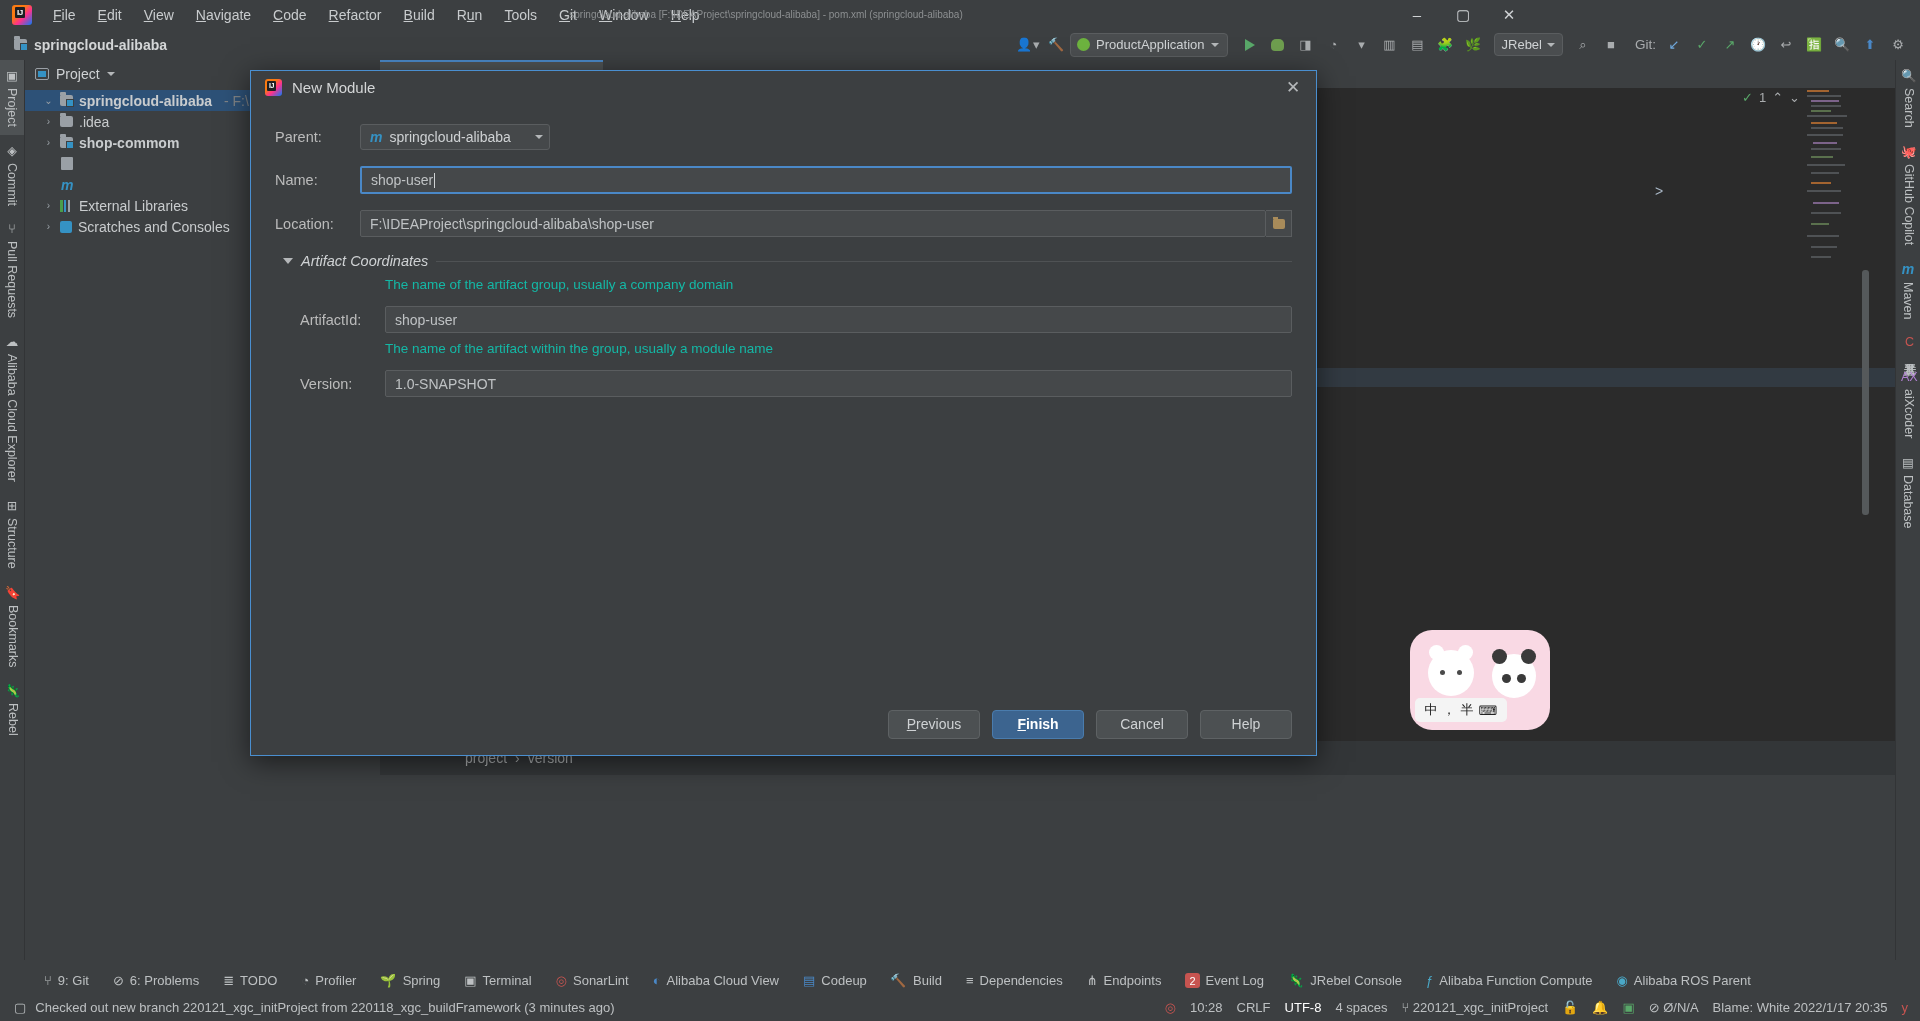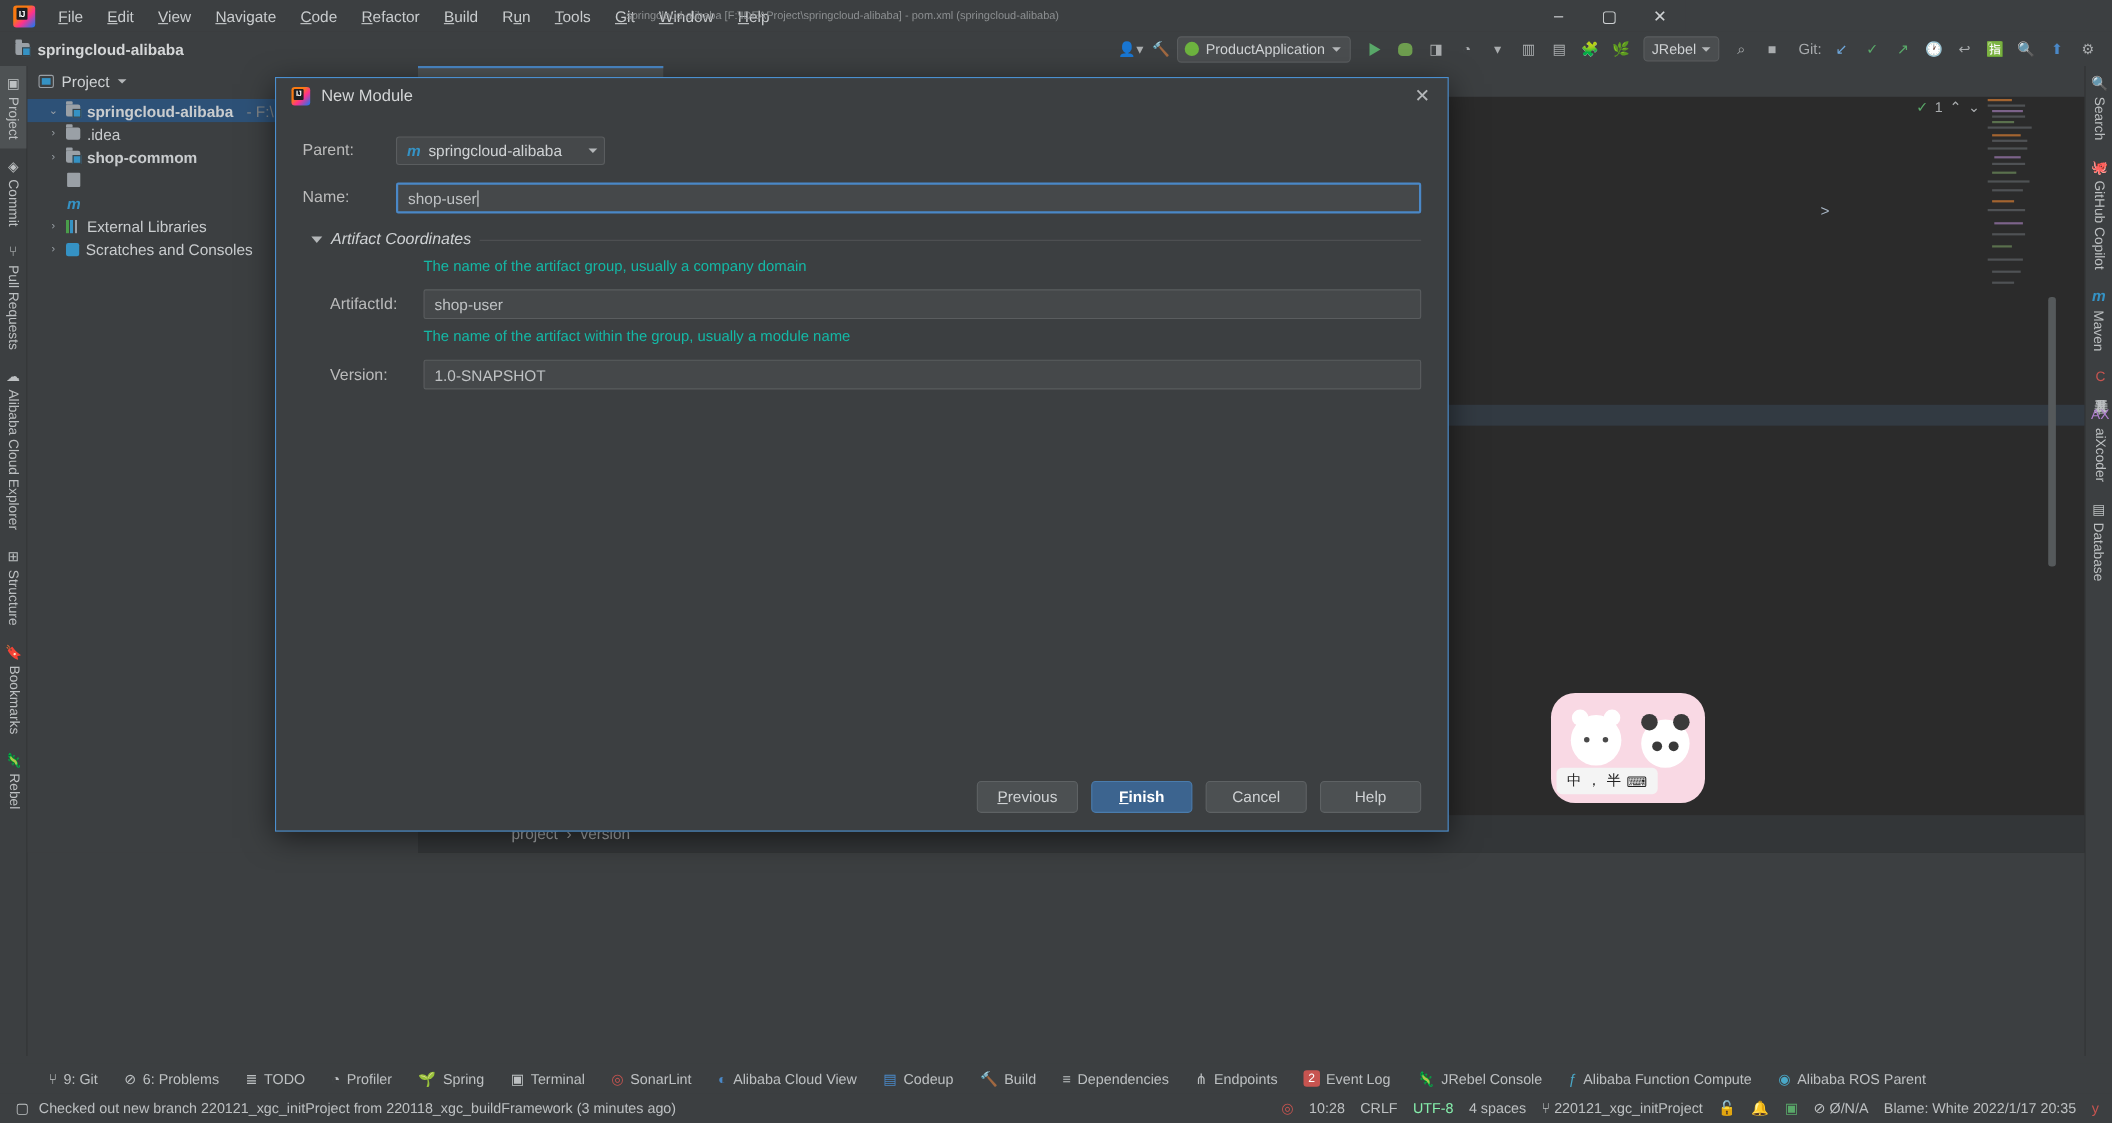--- a/index.html
+++ b/index.html
@@ -203,21 +203,21 @@
     display:flex;align-items:center;gap:0;padding-left:32px;font-size:13px;color:#bdc0c2;
   }
   .twi{display:flex;align-items:center;gap:6px;padding:0 12px;white-space:nowrap;height:27px;}
   .badge{background:#c75450;color:#fff;border-radius:3px;font-size:11px;padding:0 4px;line-height:14px;height:15px;display:flex;align-items:center;}
   #statusbar{
     position:absolute;left:0;bottom:0;width:1920px;height:27px;background:#3c3f41;
     display:flex;align-items:center;font-size:13px;color:#bdc0c2;
   }
   #status-msg{display:flex;align-items:center;gap:9px;padding-left:14px;}
   #status-right{margin-left:auto;display:flex;align-items:center;gap:14px;padding-right:12px;}
-  .dim{color:#86efac;}
+  .dim{color:#ffffff;}
 </style>
 </head>
 <body>
 
 <div id="titlebar">
   <div class="ij-logo"></div>
   <div class="menu">
     <div class="menu-item"><u>F</u><span>ile</span></div>
     <div class="menu-item"><u>E</u>dit</div>
     <div class="menu-item"><u>V</u>iew</div>
@@ -479,20 +479,29 @@
     </div>
 
     <div class="frow">
       <span class="flabel">Name:</span>
       <div class="textfield focused">
         <span>shop-user</span>
           <span class="caretbar"></span>
       </div>
     </div>
 
+    <div class="frow">
+      <span class="flabel">Location:</span>
+      <div class="textfield">
+        <span>F:\IDEAProject\springcloud-alibaba\shop-user</span>
+      </div>
+      <div class="browse">
+        <span class="fold-sm"></span>
+      </div>
+    </div>
 
     <div class="section">
       <span class="tri"></span>
       <span class="t">Artifact Coordinates</span>
       <span class="line"></span>
     </div>
 
     <div class="hint">The name of the artifact group, usually a company domain</div>
 
     <div class="frow">

